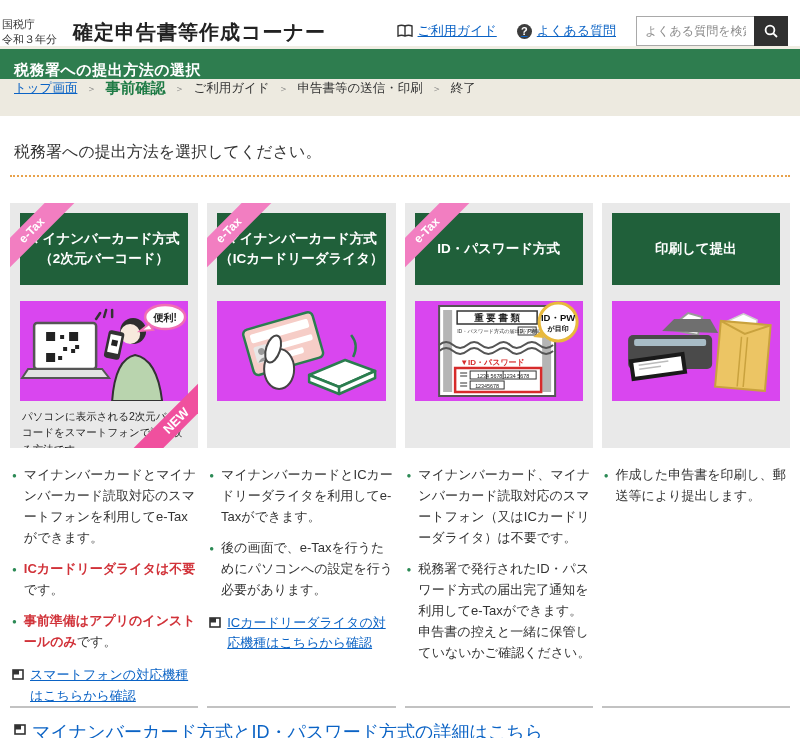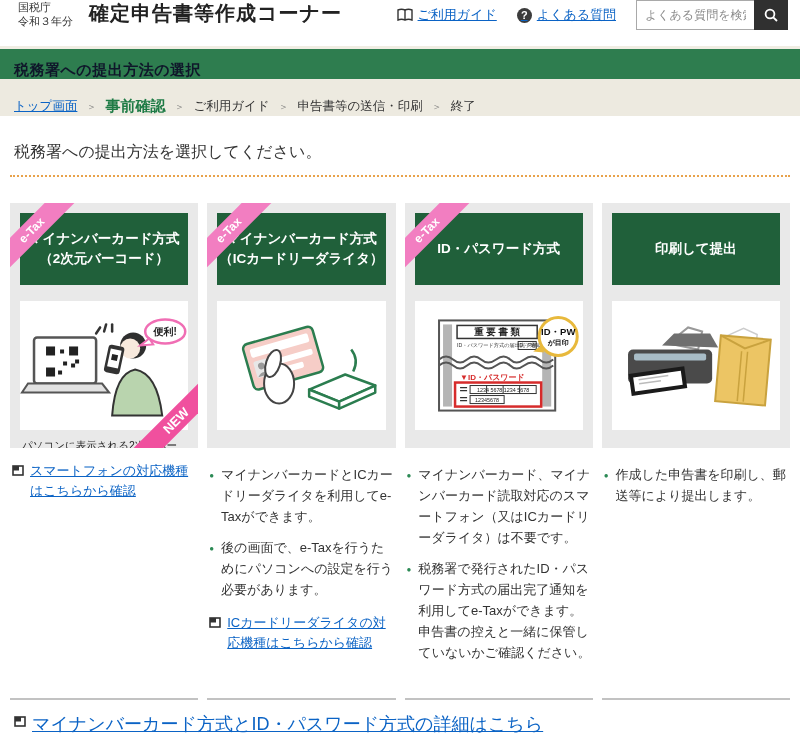--- a/index.html
+++ b/index.html
@@ -1,63 +1,63 @@
 <!DOCTYPE html>
 <html><head>
 <meta charset="utf-8">
 <style>
   * { margin:0; padding:0; box-sizing:border-box; }
   html,body { background:#fff; }
   body { width:800px; height:738px; overflow:hidden;
          font-family:"Liberation Sans","DejaVu Sans",sans-serif; color:#222; }
 
   
-  .hdr { height:46px; display:flex; align-items:flex-start; padding:0 12px 0 18px; background:#fff; }
+  .hdr { height:46px; display:flex; align-items:flex-end; padding:0 12px 0 2px; background:#fff; }
   .hdr-agency { font-size:11px; line-height:1.3; color:#333; margin-right:16px; }
   .hdr-title { font-size:20px; font-weight:bold; color:#222; letter-spacing:1px; }
   .hdr-right { margin-left:auto; display:flex; align-items:center; gap:20px; }
   .hdr-link { display:flex; align-items:center; gap:5px; font-size:13px;
               color:#0b63c5; text-decoration:underline; cursor:pointer; }
   .qmark { width:15px; height:15px; border-radius:50%; background:#3c3c3c; color:#fff;
            font-size:11px; font-weight:bold; display:flex; align-items:center; justify-content:center; }
   .searchbox { display:flex; }
   .searchbox input { width:118px; height:30px; border:1px solid #a9a9a9; border-right:none;
                      padding:0 8px; font-size:12px; color:#444; outline:none;
                      font-family:"Liberation Sans","DejaVu Sans",sans-serif; }
   .searchbox input::placeholder { color:#8a8a8a; }
   .search-btn { width:34px; height:30px; background:#303030; border:none; display:flex;
                 align-items:center; justify-content:center; cursor:pointer; }
 
   
   .pagebar { height:33px; background:#2e7d4f; border-top:3px solid #f0ede3;
              display:flex; align-items:center; padding:0 14px; }
-  .pagebar-title { color:#0f172a; font-size:15px; font-weight:bold; letter-spacing:.5px;margin-top:12px; }
+  .pagebar-title { color:#ffffff; font-size:15px; font-weight:bold; letter-spacing:.5px;margin-top:12px; }
 
   
-  .crumbbar { height:37px; background:#edeae0; display:flex; align-items:flex-end;
+  .crumbbar { height:37px; background:#edeae0; display:flex; align-items:flex-start;
               padding:0 14px; font-size:12.5px; color:#333; }
   .crumb { display:flex; align-items:center; }
   .crumb .sep { color:#777; font-size:10px; margin:0 9px; }
   .crumb-link { color:#0b63c5; text-decoration:underline; cursor:pointer; }
   .crumb-current { color:#1e7b45; font-weight:bold; font-size:15px; }
 
   
   .main { padding:26px 10px 0; }
   .instruction { font-size:16px; color:#333; padding:0 4px 12px; border-bottom:2px dotted #e8a24b; }
 
   .cols { display:grid; grid-template-columns:repeat(4,1fr); column-gap:9px;
           margin-top:26px; min-height:497px; }
   .col { display:flex; flex-direction:column; }
   .col-rule { margin-top:auto; border-bottom:2px solid #c2c2c2; }
 
   .card { background:#e9e9e9; height:245px; padding:10px; position:relative; overflow:hidden; }
   .card-head { background:#20603a; height:72px; display:flex; flex-direction:column;
                justify-content:center; align-items:center; cursor:pointer; text-align:center; }
   .card-head span { color:#fff; font-size:13.5px; font-weight:bold; line-height:1.5; }
-  .card-img { background:#ffffff; height:129px; margin-top:16px; display:flex;
+  .card-img { background:#d946ef; height:100px; margin-top:16px; display:flex;
               align-items:center; justify-content:center; overflow:hidden; }
   .card-img svg { width:100%; height:100%; }
   .caption { font-size:10.5px; line-height:1.55; color:#222; margin-top:7px; padding:0 2px; }
 
   .ribbon { position:absolute; width:106px; height:21px; line-height:21px; text-align:center;
             color:#fff; font-weight:bold; font-size:12px; transform:rotate(-45deg); z-index:3; }
   .ribbon-etax { top:17px; left:-31px; background:#f27ec1; }
   .ribbon-new  { bottom:17px; right:-31px; background:#f0509e; font-size:13px; }
 
   .bullets { margin-top:16px; padding:0 2px; }
@@ -167,20 +167,31 @@
                 <path d="M92 16 l0 -7"></path>
             </g>
             <ellipse cx="145" cy="16" rx="20" ry="12" fill="#fff" stroke="#f06eb4" stroke-width="2.5"></ellipse>
             <path d="M129 23 l-9 7 l13 -1 z" fill="#fff" stroke="#f06eb4" stroke-width="2"></path>
             <text x="145" y="20" text-anchor="middle" font-size="10" font-weight="bold" fill="#222">便利!</text>
           </svg>
         </div>
         <div class="caption">パソコンに表示される2次元バーコードをスマートフォンで読み取る方法です。</div>
         <div class="ribbon ribbon-new">NEW</div>
       </div>
+      <div class="bullets">
+        <div class="bullet">
+            <span><span>マイナンバーカードとマイナンバーカード読取対応のスマートフォンを利用してe-Taxができます。</span></span>
+          </div>
+        <div class="bullet">
+            <span><span class="redtxt">ICカードリーダライタは不要</span><span>です。</span></span>
+          </div>
+        <div class="bullet">
+            <span><span class="redtxt">事前準備はアプリのインストールのみ</span><span>です。</span></span>
+          </div>
+      </div>
       <div class="minilink">
         <svg class="winicon" width="12" height="12" viewBox="0 0 12 12">
           <rect x="1" y="2" width="10" height="9" fill="none" stroke="#333" stroke-width="1.6"></rect>
           <rect x="1" y="2" width="6" height="4.5" fill="#333"></rect>
         </svg>
         <span>スマートフォンの対応機種はこちらから確認</span>
       </div>
       <div class="col-rule"></div>
     </div>
 

